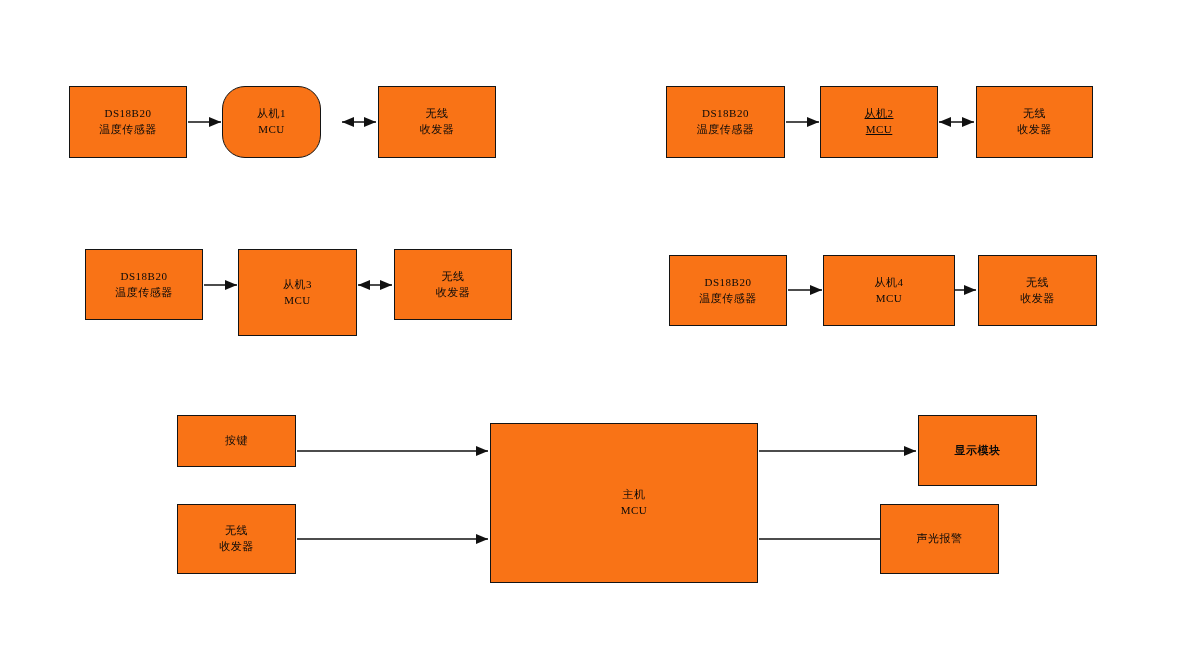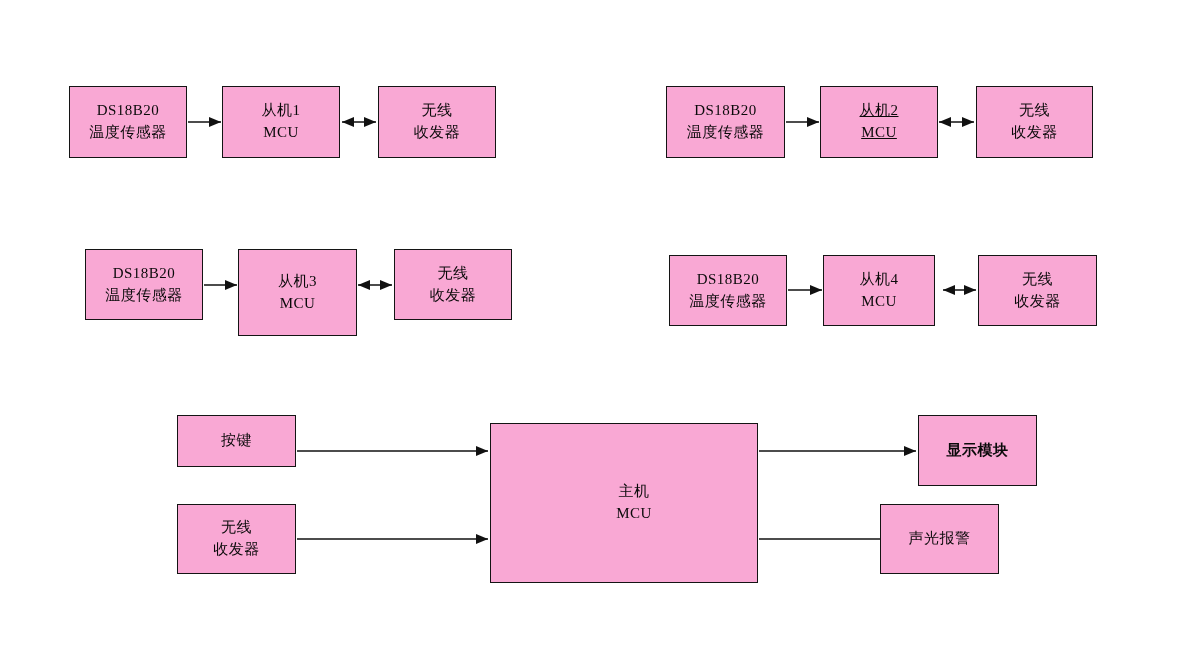--- a/index.html
+++ b/index.html
@@ -13,27 +13,27 @@
   }
   .canvas {
     position: relative;
     width: 1204px; height: 662px;
     background: #ffffff;
   }
   .box {
     position: absolute;
     box-sizing: border-box;
     border: 1.5px solid #141414;
-    background: #f9a8d4;
+    background: #f97316;
     display: flex;
     align-items: center;
     justify-content: center;
     text-align: center;
     white-space: pre-line;
-    font-size: 15px;
+    font-size: 11px;
     line-height: 1.45;
     color: #0a0a0a;
     letter-spacing: 0.5px;
   }
   svg.wires {
     position: absolute;
     left: 0; top: 0;
     width: 1204px; height: 662px;
     pointer-events: none;
   }
@@ -70,42 +70,42 @@
     <line x1="943" y1="290" x2="976" y2="290" marker-start="url(#ah-l)" marker-end="url(#ah-r)"></line>
 
     <line x1="297" y1="451" x2="488" y2="451" marker-end="url(#ah-r)"></line>
     <line x1="297" y1="539" x2="488" y2="539" marker-end="url(#ah-r)"></line>
     <line x1="759" y1="451" x2="916" y2="451" marker-end="url(#ah-r)"></line>
     <line x1="759" y1="539" x2="916" y2="539" marker-end="url(#ah-r)"></line>
   </svg>
 
   <div class="box" style="left:69px;  top:86px;  width:118px; height:72px;">DS18B20
 温度传感器</div>
-  <div class="box" style="left:222px; top:86px;  width:118px; height:72px;">从机1
+  <div class="box" style="left:222px; top:86px;  width:99px; height:72px;border-radius:23px;">从机1
 MCU</div>
   <div class="box" style="left:378px; top:86px;  width:118px; height:72px;">无线
 收发器</div>
 
   <div class="box" style="left:666px; top:86px;  width:119px; height:72px;">DS18B20
 温度传感器</div>
   <div class="box" style="left:820px; top:86px;  width:118px; height:72px;text-decoration:underline;">从机2
 MCU</div>
   <div class="box" style="left:976px; top:86px;  width:117px; height:72px;">无线
 收发器</div>
 
   <div class="box" style="left:85px;  top:249px; width:118px; height:71px;">DS18B20
 温度传感器</div>
   <div class="box" style="left:238px; top:249px; width:119px; height:87px;">从机3
 MCU</div>
   <div class="box" style="left:394px; top:249px; width:118px; height:71px;">无线
 收发器</div>
 
   <div class="box" style="left:669px; top:255px; width:118px; height:71px;">DS18B20
 温度传感器</div>
-  <div class="box" style="left:823px; top:255px; width:112px; height:71px;">从机4
+  <div class="box" style="left:823px; top:255px; width:132px; height:71px;">从机4
 MCU</div>
   <div class="box" style="left:978px; top:255px; width:119px; height:71px;">无线
 收发器</div>
 
   <div class="box" style="left:177px; top:415px; width:119px; height:52px;">按键</div>
   <div class="box" style="left:177px; top:504px; width:119px; height:70px;">无线
 收发器</div>
   <div class="box" style="left:490px; top:423px; width:268px; height:160px;padding-left:20px;">主机
 MCU</div>
   <div class="box" style="left:918px; top:415px; width:119px; height:71px;font-weight:bold;">显示模块</div>

